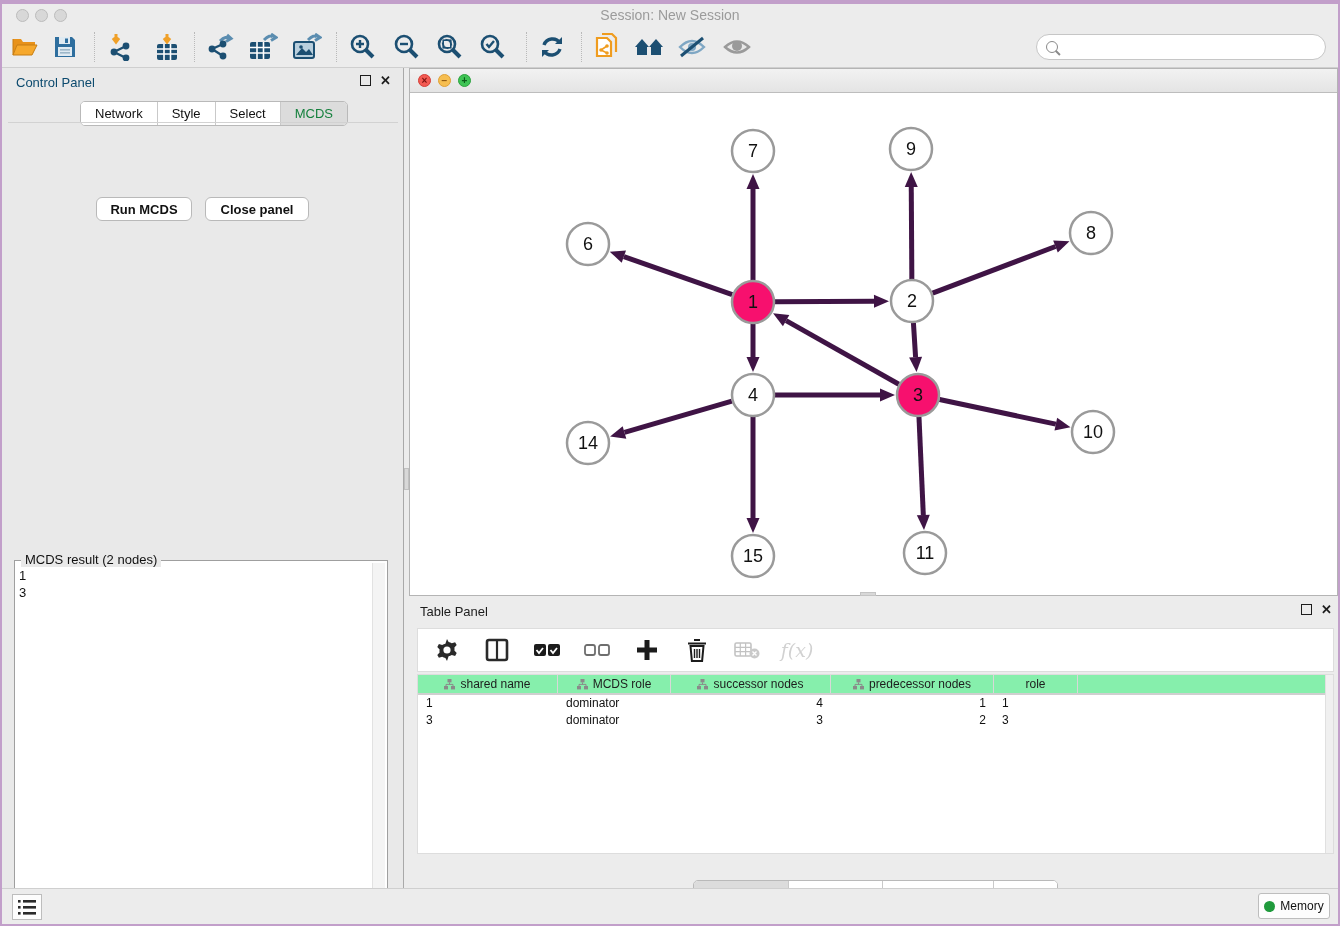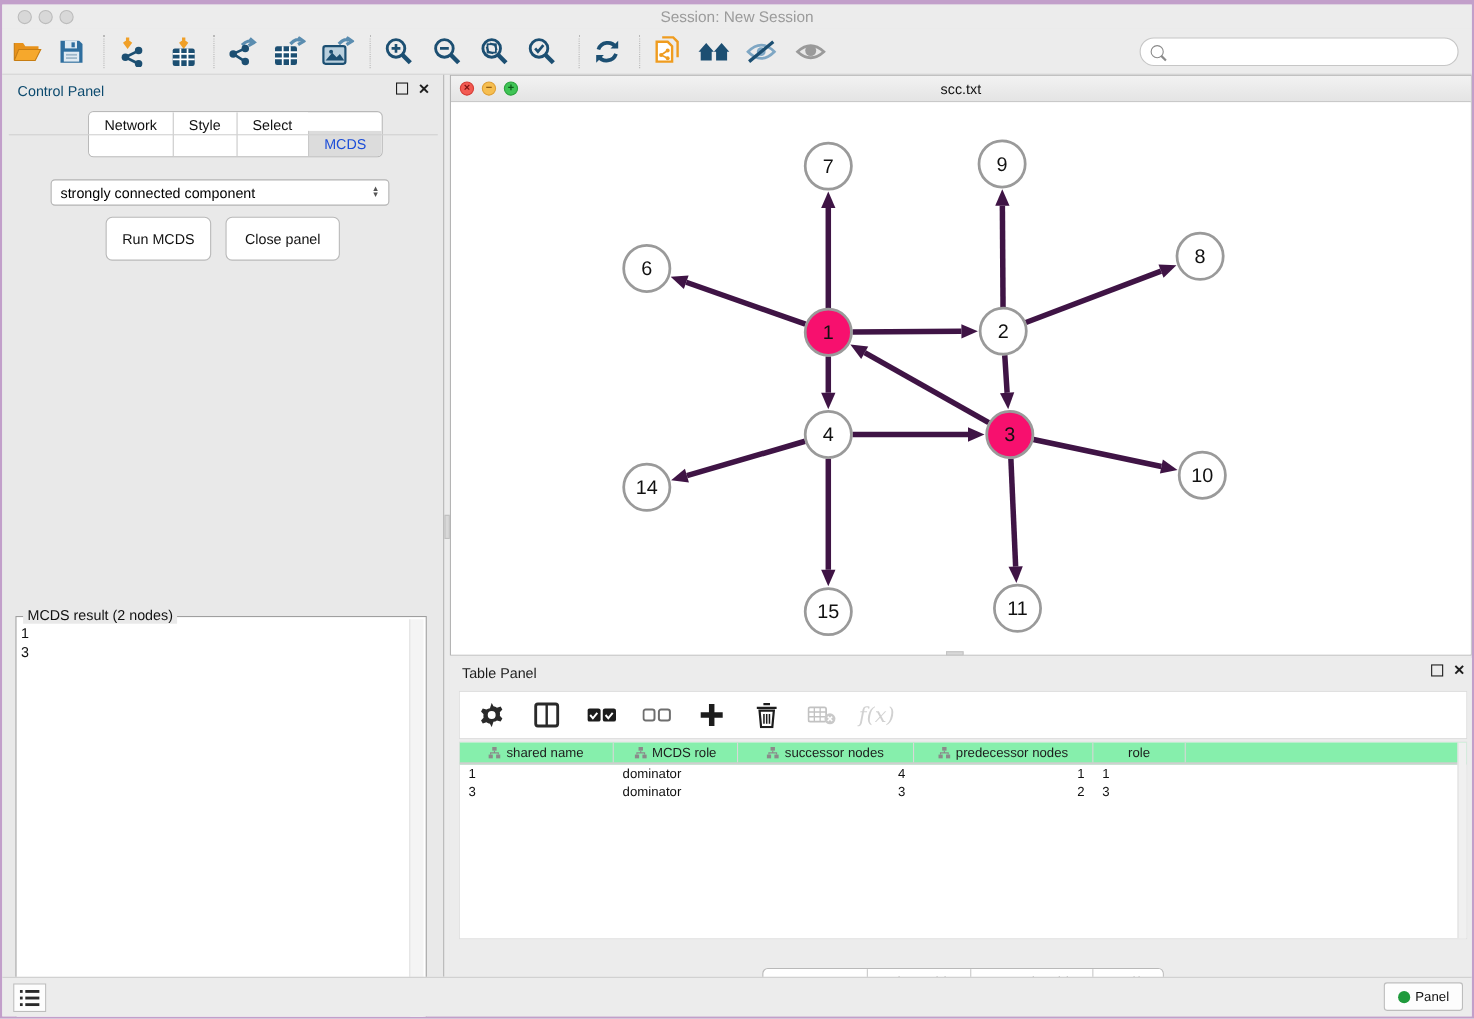--- a/index.html
+++ b/index.html
@@ -33,28 +33,28 @@
   .control-panel { position:absolute; left:0; top:64px; width:402px; height:820px; background:#e9e9e9; border-right:1px solid #a9a9a9; }
   .cp-header { position:absolute; left:0; top:0; width:100%; height:28px; }
   .cp-header .txt { position:absolute; left:14px; top:7px; font-size:13px; color:#0c4a6e; }
   .panel-btns { position:absolute; right:12px; top:7px; display:flex; gap:9px; align-items:center; }
   .float-btn { width:11px; height:11px; border:1.6px solid #1d1d1d; background:transparent; }
   .close-x { font-size:13px; font-weight:bold; color:#1d1d1d; line-height:11px; }
 
   .seg-tabs { position:absolute; display:flex; border:1px solid #b9b9b9; border-radius:5px; overflow:hidden; background:#fff; }
   .seg-tab { font-size:13px; padding:4px 14px; background:#fff; color:#111; border-left:1px solid #c9c9c9; cursor:pointer; white-space:nowrap; }
   .seg-tab:first-child { border-left:none; }
-  .seg-tab.active { background:#dcdcdc; color:#1d4ed8;margin-top:17px; }
+  .seg-tab.active { background:#dcdcdc; color:#15803d; }
   .cp-tabs { left:78px; top:33px; }
 
   .cp-body { position:absolute; left:6px; top:54px; width:390px; height:760px; border-top:1px solid #d2d2d2; }
   .opt-label { position:absolute; left:0; width:100%; top:16px; text-align:center; font-size:14px; color:#111; }
   .dropdown { position:absolute; left:38px; top:40px; width:308px; height:24px; background:#fff; border:1px solid #b3b3b3; border-radius:4px; display:flex; align-items:center; padding:0 8px; font-size:13px; cursor:pointer; }
   .dropdown .dd-arrows { margin-left:auto; display:flex; flex-direction:column; line-height:5px; font-size:7px; color:#555; }
-  .btn { position:absolute; height:40px; background:#fff; border:1px solid #b9b9b9; border-radius:6px; font-size:13px; color:#111; display:flex; align-items:center; justify-content:center; cursor:pointer; }
+  .btn { position:absolute; height:24px; background:#fff; border:1px solid #b9b9b9; border-radius:6px; font-size:13px; color:#111; display:flex; align-items:center; justify-content:center; cursor:pointer;font-weight:bold; }
   .run-btn { left:88px; top:74px; width:96px; }
   .closep-btn { left:197px; top:74px; width:104px; }
 
   .result-group { position:absolute; left:6px; top:437px; width:374px; height:375px; border:1px solid #9f9f9f; background:#fff; }
   .result-legend { position:absolute; left:6px; top:-9px; background:#e9e9e9; padding:0 4px; font-size:13px; color:#111; }
   .result-text { position:absolute; left:4px; top:6px; right:18px; bottom:4px; font-size:13px; color:#111; line-height:17px; white-space:pre; }
   .result-scroll { position:absolute; right:2px; top:2px; bottom:2px; width:13px; background:#f4f4f4; border-left:1px solid #e2e2e2; }
 
   .v-splitter { position:absolute; left:402px; top:64px; width:5px; height:820px; background:#ececec; }
   .v-splitter .grip { position:absolute; left:0; top:400px; width:5px; height:22px; background:#d8d8d8; border:1px solid #c0c0c0; }
@@ -253,47 +253,39 @@
       <span class="close-x">✕</span>
     </span>
   </div>
   <div class="seg-tabs cp-tabs" id="cp-tabs">
       <span class="seg-tab">Network</span>
       <span class="seg-tab">Style</span>
       <span class="seg-tab">Select</span>
       <span class="seg-tab active">MCDS</span>
     </div>
   <div class="cp-body">
-    <div class="dropdown">
-      <span>strongly connected component</span>
-      <span class="dd-arrows">
-          <span>▲</span>
-          <span>▼</span>
-        </span>
-    </div>
     <div class="btn run-btn">Run MCDS</div>
     <div class="btn closep-btn">Close panel</div>
     <div class="result-group">
       <span class="result-legend">MCDS result (2 nodes)</span>
       <div class="result-text" id="result-text">1
 3</div>
       <div class="result-scroll"></div>
     </div>
   </div>
 </div>
 <div class="v-splitter">
     <div class="grip"></div>
   </div>
 
 <div class="net-window">
   <div class="net-titlebar">
     <span class="tl2 red" style="left:8px">×</span>
     <span class="tl2 yellow" style="left:28px">−</span>
     <span class="tl2 green" style="left:48px">+</span>
-    <div class="net-title">scc.txt</div>
   </div>
   <div class="net-canvas">
     <svg id="graph-svg" width="927" height="502" viewBox="0 0 927 502">
         <line x1="343" y1="187" x2="343" y2="96" stroke="#3f1445" stroke-width="5"></line>
         <polygon points="343,81 349.5,96 336.5,96" fill="#3f1445"></polygon>
         <line x1="322.2449403778676" y1="201.7042820722201" x2="213.8496484382287" y2="163.60169460252888" stroke="#3f1445" stroke-width="5"></line>
         <polygon points="199.69847142313844,158.6273414699517 216.0052014623455,157.46951789598975 211.69409541411193,169.733871309068" fill="#3f1445"></polygon>
         <line x1="364.9995649035371" y1="208.86163795658152" x2="464.00075153025415" y2="208.23898898408646" stroke="#3f1445" stroke-width="5"></line>
         <polygon points="479.0004548735749,208.14465122721023 464.0416312249005,214.7388604328588 463.95987183560777,201.73911753531414" fill="#3f1445"></polygon>
         <line x1="343" y1="231" x2="343" y2="264" stroke="#3f1445" stroke-width="5"></line>
@@ -506,15 +498,15 @@
           <rect x="5" y="0" width="13" height="2.6"></rect>
           <rect x="0" y="6" width="2.6" height="2.6"></rect>
           <rect x="5" y="6" width="13" height="2.6"></rect>
           <rect x="0" y="12" width="2.6" height="2.6"></rect>
           <rect x="5" y="12" width="13" height="2.6"></rect>
         </g>
       </svg>
   </div>
   <div class="memory-btn">
     <span class="memory-dot"></span>
-    <span>Panel</span>
+    <span>Memory</span>
   </div>
 </div>
 
 </body></html>

